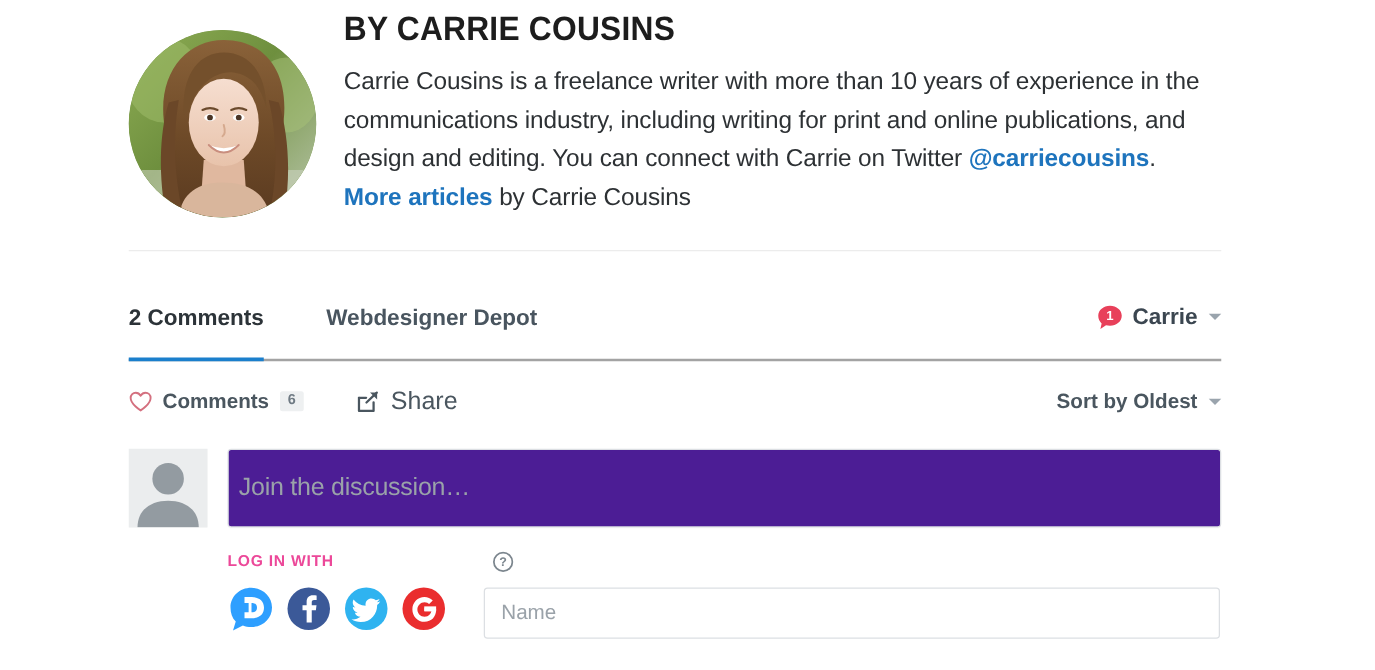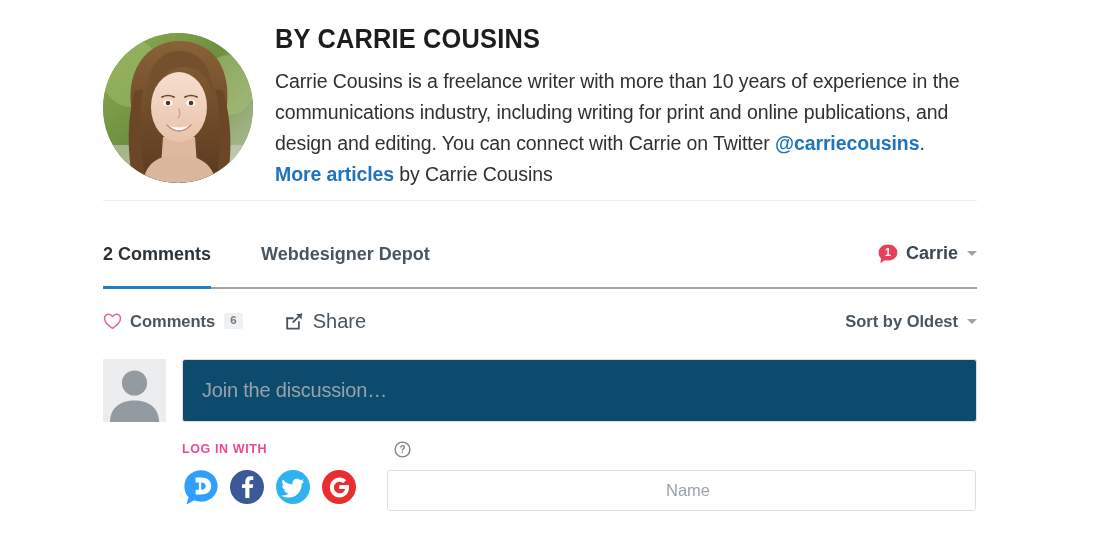--- a/index.html
+++ b/index.html
@@ -16,24 +16,24 @@
     position: relative;
     width: 1100px;
     height: 536px;
     background: #fff;
   }
 
   
   .author-bio {
     position: absolute;
     left: 103px;
-    top: 20px;
+    top: 4px;
     width: 875px;
     display: flex;
-    align-items: center;
+    align-items: flex-end;
   }
 
   .avatar-photo {
     width: 150px;
     height: 150px;
     border-radius: 50%;
     flex: 0 0 150px;
     margin-top: 6px;
     overflow: hidden;
     position: relative;
@@ -220,25 +220,25 @@
   .composer-right {
     margin-left: 16px;
     flex: 1;
   }
 
   .composer-textarea {
     width: 795px;
     height: 63px;
     border: 1px solid #dcdfe3;
     border-radius: 3px;
-    background: #0c4a6e;
+    background: #4c1d95;
     box-shadow: 0 1px 0 rgba(0,0,0,0.02);
     display: flex;
     align-items: center;
-    padding-left: 19px;
+    padding-left: 8px;
     cursor: text;
   }
   .composer-placeholder {
     font-size: 20px;
     color: #9aa2a9;
     letter-spacing: -0.2px;
   }
 
   .signup-row {
     margin-top: 19px;
@@ -284,21 +284,20 @@
     margin-top: 12px;
     width: 589px;
     height: 41px;
     border: 1px solid #dcdfe3;
     border-radius: 3px;
     background: #fff;
     display: flex;
     align-items: center;
     padding-left: 13px;
     cursor: text;
-    justify-content: center;
   }
   .name-placeholder {
     font-size: 16.5px;
     color: #9aa2a9;
   }
 </style>
 </head>
 <body>
 
 <div class="page">

